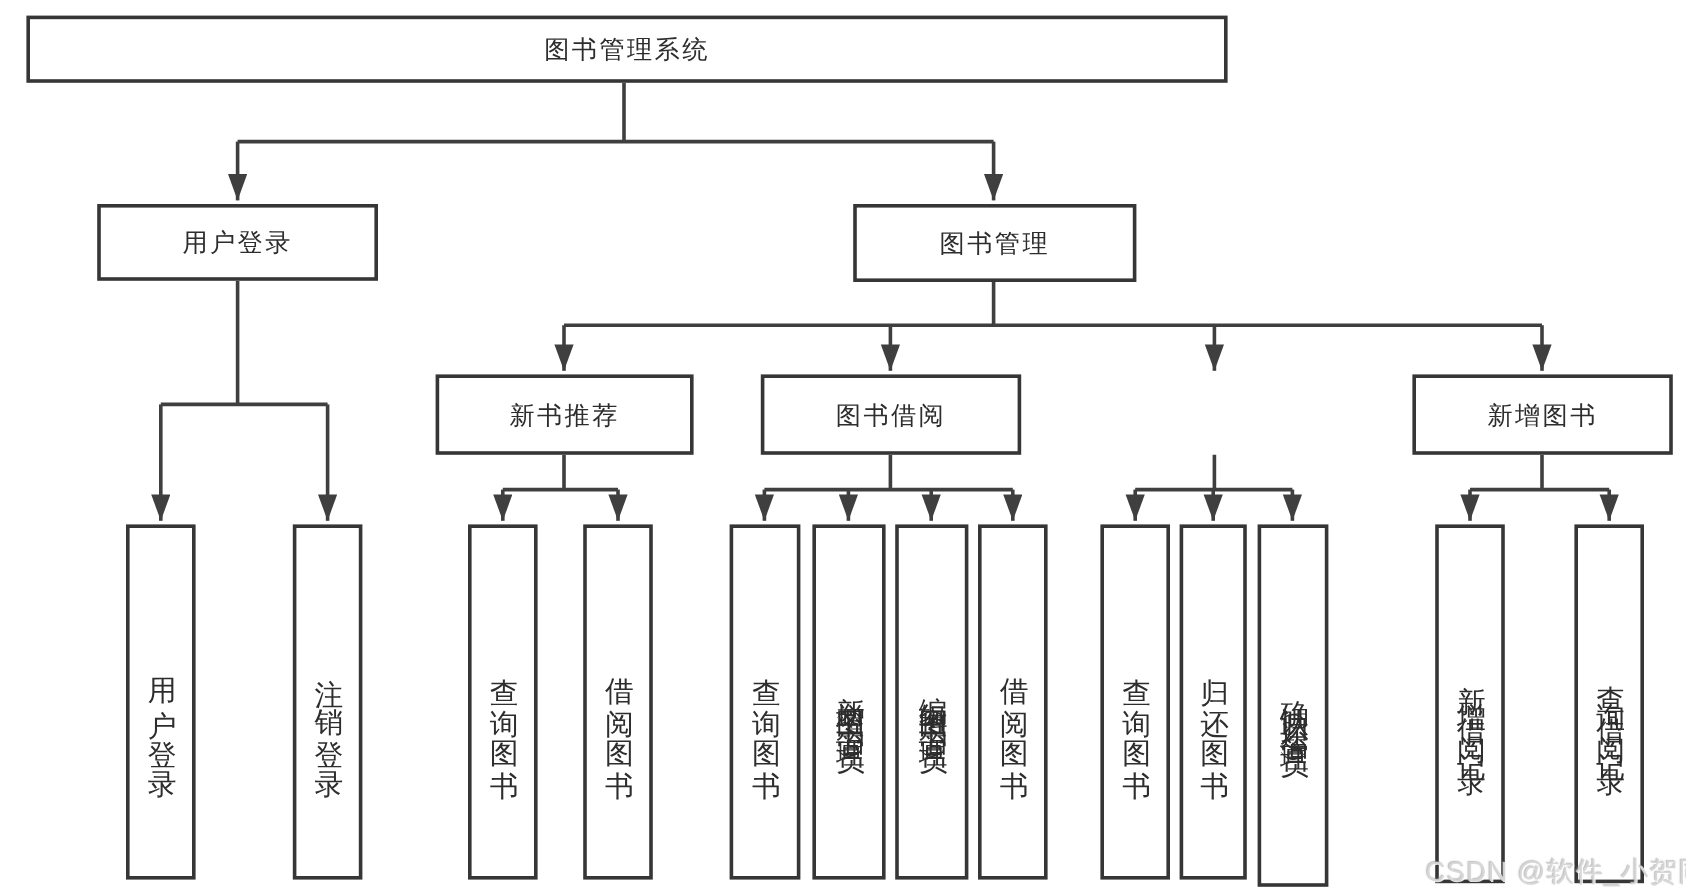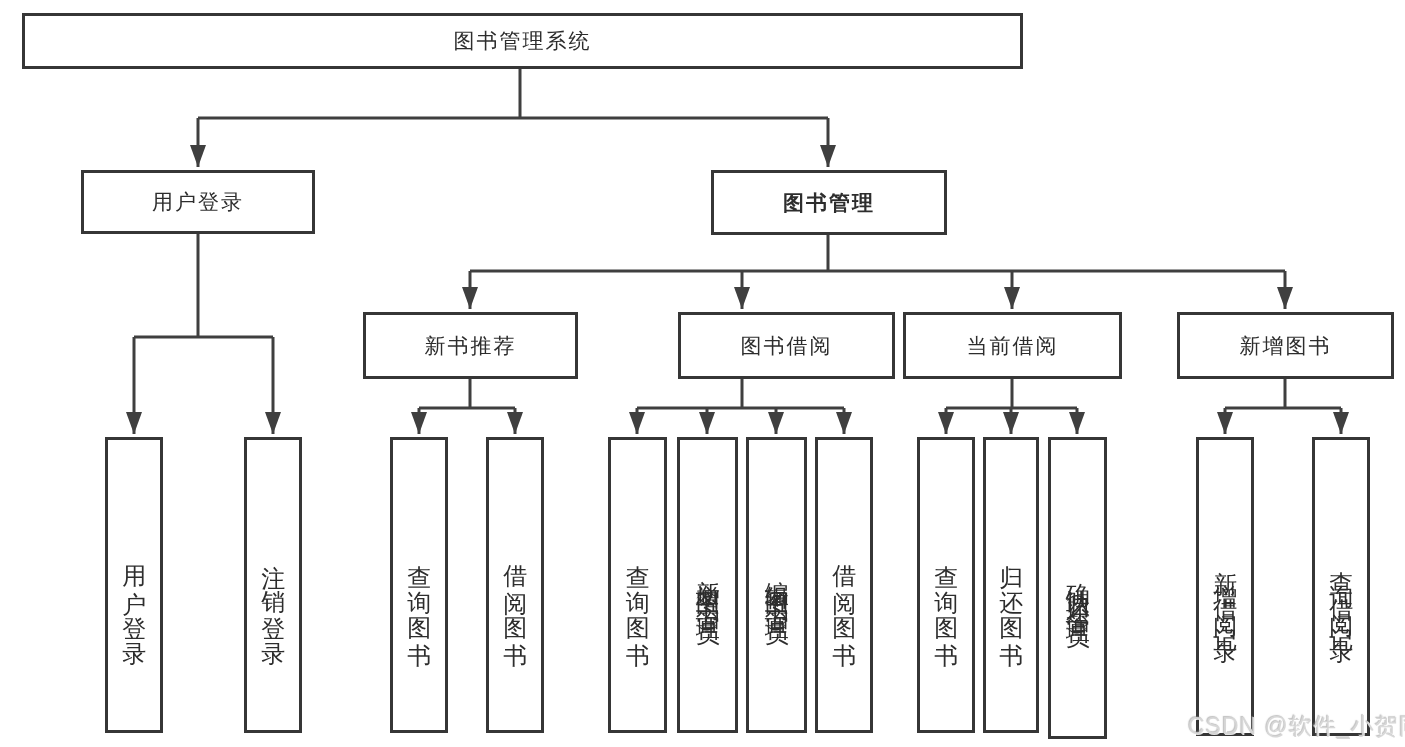--- a/index.html
+++ b/index.html
@@ -39,23 +39,23 @@
     white-space: nowrap;
     line-height: 1.1;
   }
   .ls-wide  .v-text { letter-spacing: 26px; margin-bottom: -26px; }
   .ls-mid   .v-text { letter-spacing: 14px; margin-bottom: -14px; }
   .ls-tight .v-text { letter-spacing: 6px;  margin-bottom: -6px; }
 
   
   .n-root {left:22px;  top:13px;  width:1001px; height:56px;}
   .n-user {left:81px;  top:170px; width:234px;  height:64px;}
-  .n-mgmt {left:711px; top:170px; width:236px;  height:65px;font-weight:bold;}
+  .n-mgmt {left:711px; top:170px; width:236px;  height:65px;}
   .n-l3a  {left:363px; top:312px; width:215px;  height:67px;font-family:Liberation Mono, monospace;}
-  .n-l3b  {left:634px; top:312px; width:217px;  height:67px;margin-left:44px;}
+  .n-l3b  {left:634px; top:312px; width:217px;  height:67px;}
   .n-l3c  {left:903px; top:312px; width:219px;  height:67px;}
   .n-l3d  {left:1177px;top:312px; width:217px;  height:67px;}
 
   .la1 {left:105px;  width:58px;}
   .la2 {left:244px;  width:58px;}
   .lb1 {left:390px;  width:58px;}
   .lb2 {left:486px;  width:58px;}
   .lc1 {left:608px;  width:59px;}
   .lc2 {left:677px;  width:61px;}
   .lc3 {left:746px;  width:61px;}
@@ -135,23 +135,20 @@
   <div class="node h-node n-mgmt">
     <span>图书管理</span>
   </div>
 
   <div class="node h-node n-l3a">
     <span>新书推荐</span>
   </div>
   <div class="node h-node n-l3b">
     <span>图书借阅</span>
   </div>
-  <div class="node h-node n-l3c">
-    <span>当前借阅</span>
-  </div>
   <div class="node h-node n-l3d">
     <span>新增图书</span>
   </div>
 
   <div class="node leaf ls-wide la1">
     <span class="v-text">用户登录</span>
   </div>
   <div class="node leaf ls-wide la2">
     <span class="v-text">注销登录</span>
   </div>

